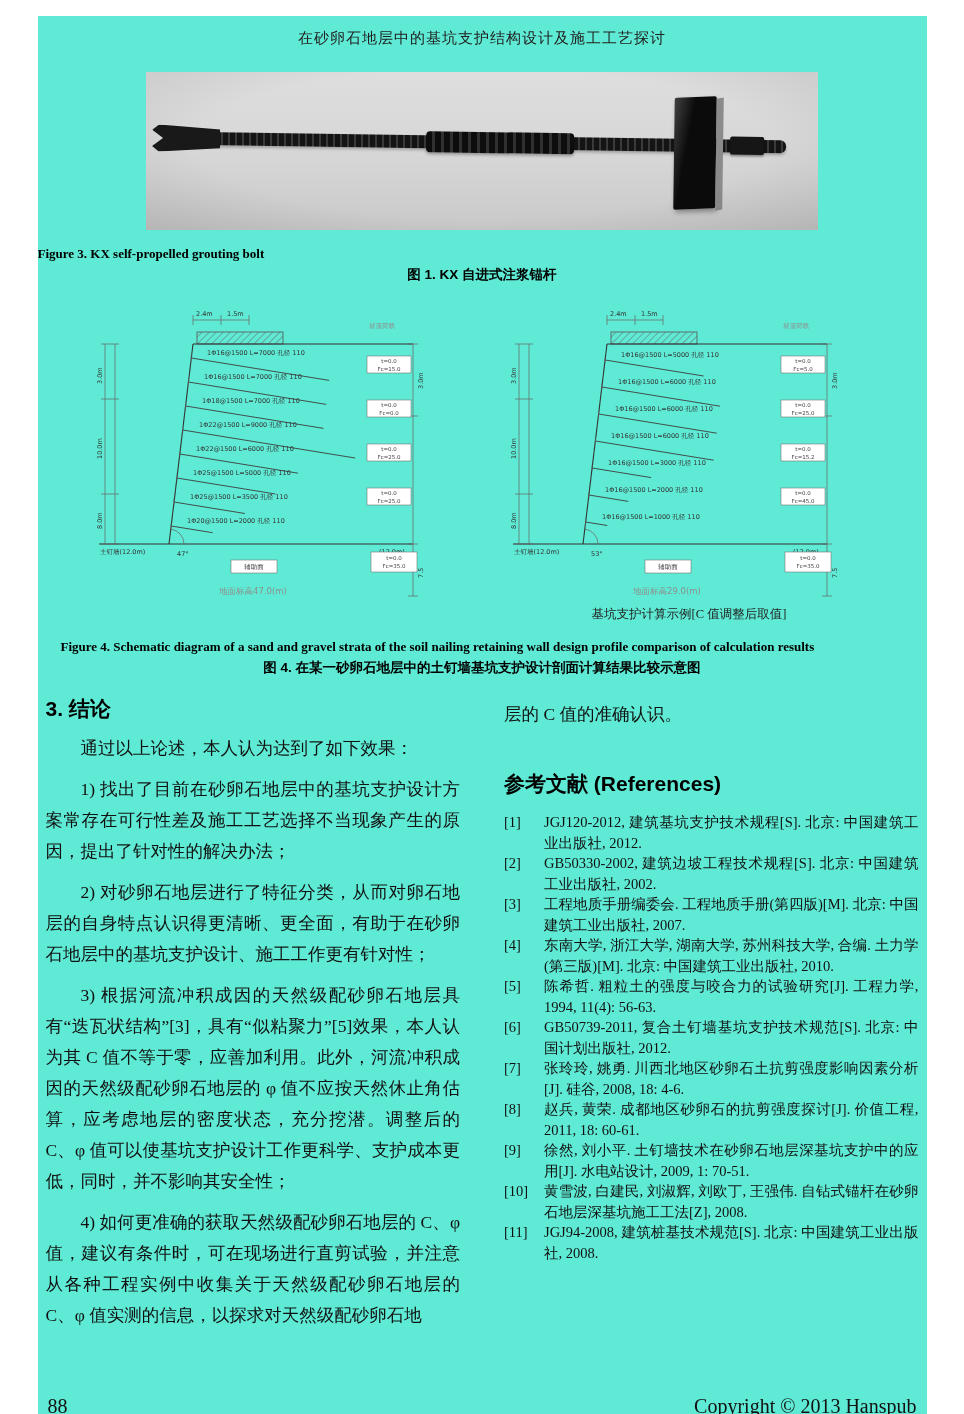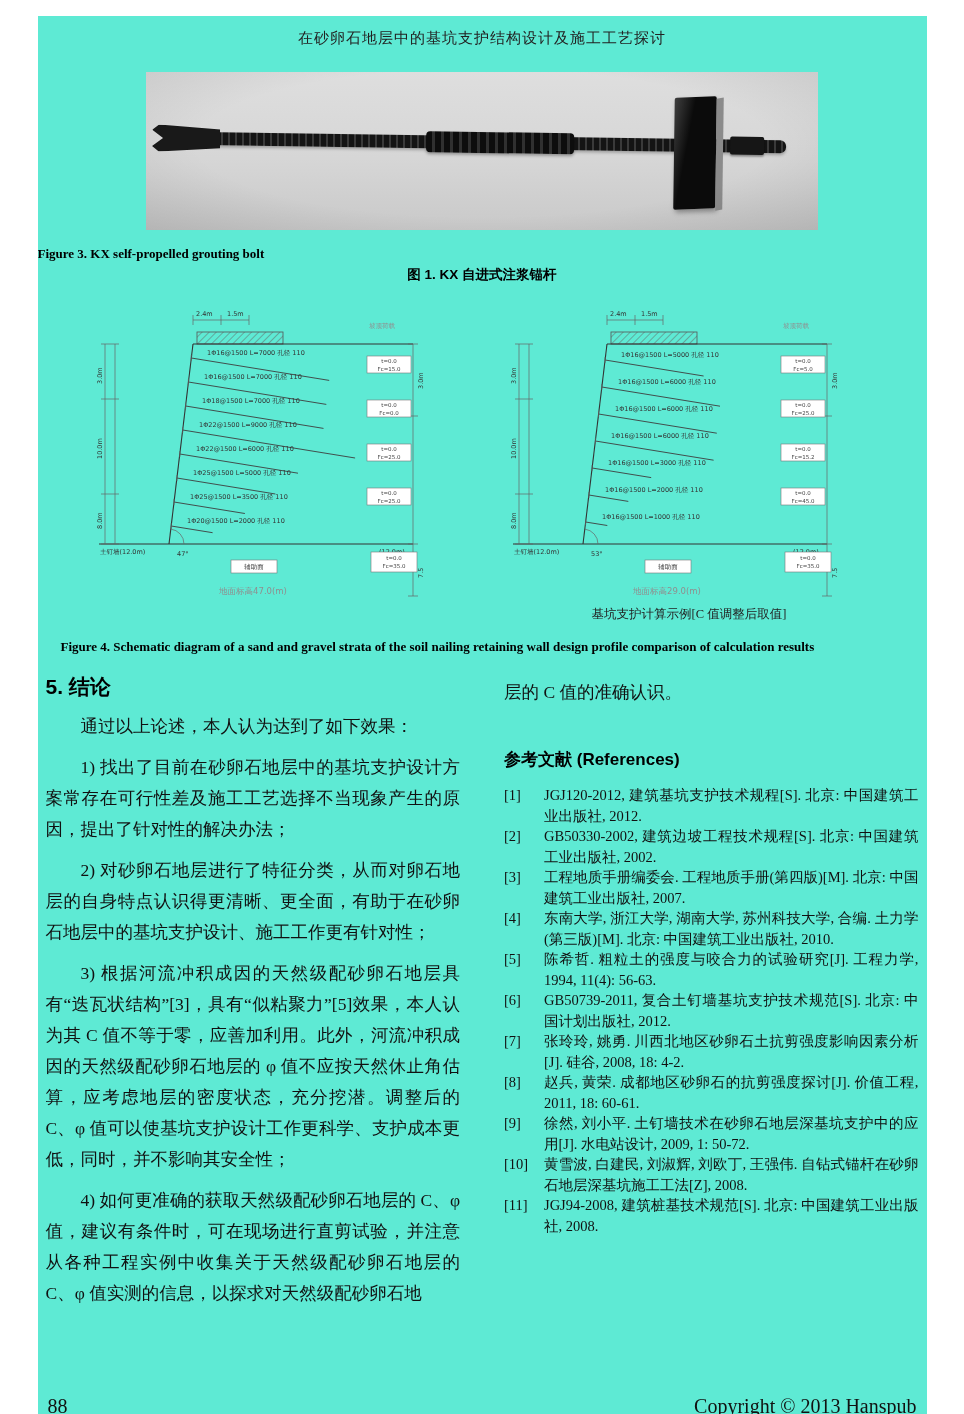--- a/index.html
+++ b/index.html
@@ -53,21 +53,21 @@
   .tg { fill:#8f8f8f; }
   .tground { font-size:8.5px; fill:#8f8f8f; font-family:"DejaVu Sans",sans-serif; }
   .bx { fill:#fff; stroke:#777; stroke-width:0.6; }
   
   .columns { display:flex; gap:44px; padding:0 8px; margin-top:18px; }
   .col { flex:1; min-width:0; }
   .section-title { margin:0; font-size:21px; font-weight:700; color:#000;
     font-family:"Liberation Sans","DejaVu Sans",sans-serif; }
   .body-p { margin:10px 0 0; font-size:17.5px; line-height:31px; text-align:justify; text-indent:2em; }
   .body-p.noindent { text-indent:0; margin-top:4px; }
-  .refs-title { margin:40px 0 14px; font-size:17px; font-weight:700; color:#000;
+  .refs-title { margin:40px 0 14px; font-size:21px; font-weight:700; color:#000;
     font-family:"Liberation Sans","DejaVu Sans",sans-serif; }
   .ref { display:flex; font-size:14.5px; line-height:20.5px; margin:0; }
   .ref-num { width:40px; flex:none; }
   .ref-text { flex:1; text-align:justify; }
   
   .footer { position:absolute; left:10px; right:10px; bottom:12px;
     display:flex; justify-content:space-between; font-size:20px; color:#111; }
 </style>
 </head>
 <body>
@@ -278,24 +278,25 @@
         <rect class="bx" x="290" y="248" width="46" height="20"></rect>
         <text class="t5" x="313" y="256" text-anchor="middle">t=0.0</text>
         <text class="t5" x="313" y="264" text-anchor="middle">Fc=35.0</text>
         <text class="tground" x="172" y="290" text-anchor="middle">地面标高29.0(m)</text>
       </svg>
       <div class="diagram-caption">基坑支护计算示例[C 值调整后取值]</div>
     </div>
   </div>
 
   <div class="cap-en wide">Figure 4. Schematic diagram of a sand and gravel strata of the soil nailing retaining wall design profile comparison of calculation results</div>
+  <div class="cap-cn">图 4.  在某一砂卵石地层中的土钉墙基坑支护设计剖面计算结果比较示意图</div>
 
   <div class="columns">
     <div class="col">
-      <h2 class="section-title">5.  结论</h2>
+      <h2 class="section-title">3.  结论</h2>
       <p class="body-p">通过以上论述，本人认为达到了如下效果：</p>
       <p class="body-p">1)  找出了目前在砂卵石地层中的基坑支护设计方案常存在可行性差及施工工艺选择不当现象产生的原因，提出了针对性的解决办法；</p>
       <p class="body-p">2)  对砂卵石地层进行了特征分类，从而对卵石地层的自身特点认识得更清晰、更全面，有助于在砂卵石地层中的基坑支护设计、施工工作更有针对性；</p>
       <p class="body-p">3)  根据河流冲积成因的天然级配砂卵石地层具有“迭瓦状结构”[3]，具有“似粘聚力”[5]效果，本人认为其 C 值不等于零，应善加利用。此外，河流冲积成因的天然级配砂卵石地层的 φ 值不应按天然休止角估算，应考虑地层的密度状态，充分挖潜。调整后的 C、φ 值可以使基坑支护设计工作更科学、支护成本更低，同时，并不影响其安全性；</p>
       <p class="body-p">4)  如何更准确的获取天然级配砂卵石地层的 C、φ 值，建议有条件时，可在现场进行直剪试验，并注意从各种工程实例中收集关于天然级配砂卵石地层的 C、φ 值实测的信息，以探求对天然级配砂卵石地</p>
     </div>
     <div class="col">
       <p class="body-p noindent">层的 C 值的准确认识。</p>
       <h2 class="refs-title">参考文献  (References)</h2>
       <div class="ref">
@@ -317,29 +318,29 @@
       <div class="ref">
           <span class="ref-num">[5]</span>
           <span class="ref-text">陈希哲. 粗粒土的强度与咬合力的试验研究[J]. 工程力学, 1994, 11(4): 56-63.</span>
         </div>
       <div class="ref">
           <span class="ref-num">[6]</span>
           <span class="ref-text">GB50739-2011, 复合土钉墙基坑支护技术规范[S]. 北京: 中国计划出版社, 2012.</span>
         </div>
       <div class="ref">
           <span class="ref-num">[7]</span>
-          <span class="ref-text">张玲玲, 姚勇. 川西北地区砂卵石土抗剪强度影响因素分析[J]. 硅谷, 2008, 18: 4-2.</span>
+          <span class="ref-text">张玲玲, 姚勇. 川西北地区砂卵石土抗剪强度影响因素分析[J]. 硅谷, 2008, 18: 4-6.</span>
         </div>
       <div class="ref">
           <span class="ref-num">[8]</span>
           <span class="ref-text">赵兵, 黄荣. 成都地区砂卵石的抗剪强度探讨[J]. 价值工程, 2011, 18: 60-61.</span>
         </div>
       <div class="ref">
           <span class="ref-num">[9]</span>
-          <span class="ref-text">徐然, 刘小平. 土钉墙技术在砂卵石地层深基坑支护中的应用[J]. 水电站设计, 2009, 1: 50-72.</span>
+          <span class="ref-text">徐然, 刘小平. 土钉墙技术在砂卵石地层深基坑支护中的应用[J]. 水电站设计, 2009, 1: 70-51.</span>
         </div>
       <div class="ref">
           <span class="ref-num">[10]</span>
           <span class="ref-text">黄雪波, 白建民, 刘淑辉, 刘欧丁, 王强伟. 自钻式锚杆在砂卵石地层深基坑施工工法[Z], 2008.</span>
         </div>
       <div class="ref">
           <span class="ref-num">[11]</span>
           <span class="ref-text">JGJ94-2008, 建筑桩基技术规范[S]. 北京: 中国建筑工业出版社, 2008.</span>
         </div>
     </div>

